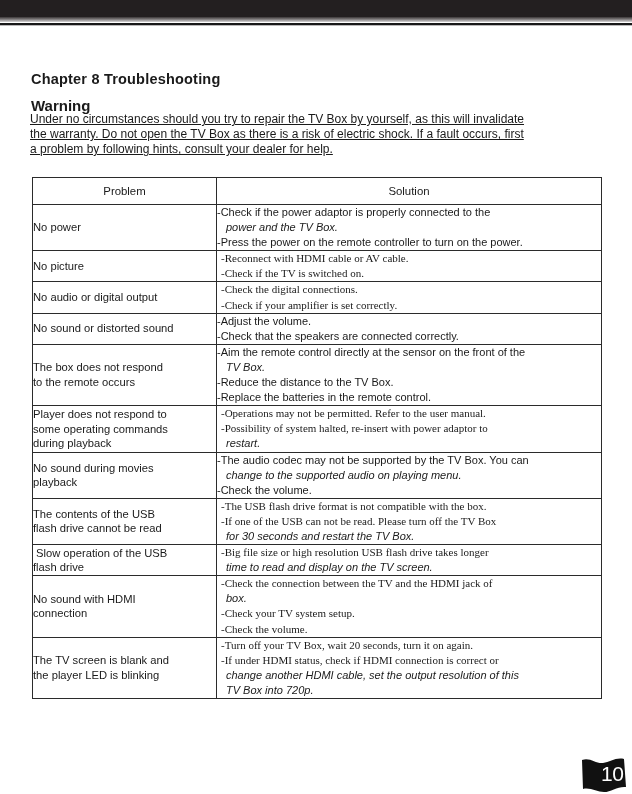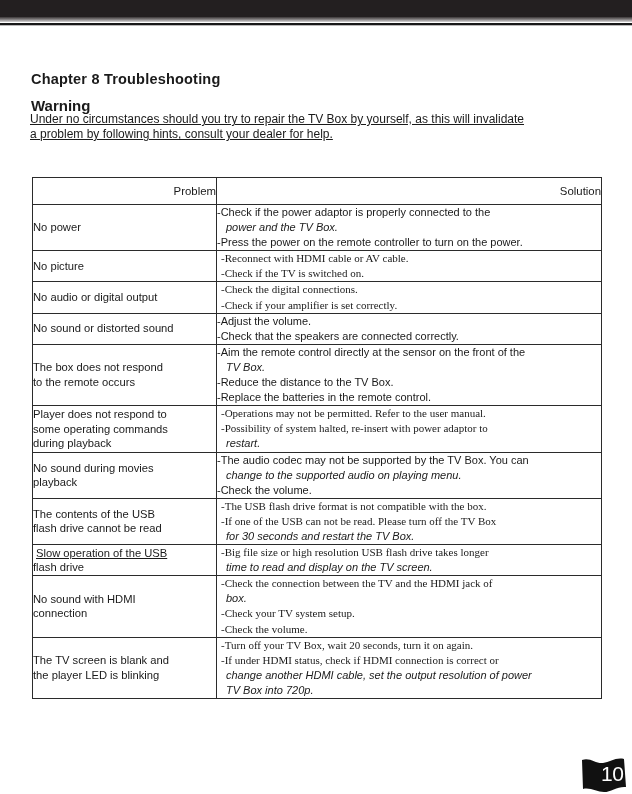--- a/index.html
+++ b/index.html
@@ -111,21 +111,21 @@
   table.troubleshoot th,
   table.troubleshoot td {
     border: 1.3px solid #2b2b2b;
     padding: 0;
     vertical-align: middle;
     color: #1a1a1a;
   }
   table.troubleshoot th {
     font-size: 11.4px;
     font-weight: normal;
-    text-align: right;
+    text-align: center;
     height: 26px;
   }
   td.problem {
     font-size: 11.2px;
     line-height: 14.6px;
     padding: 3px 6px 3px 9px;
   }
   td.solution {
     font-size: 11px;
     line-height: 15.1px;
@@ -143,21 +143,20 @@
   td.solution .ln.ind2 {
     padding-left: 4px;
     font-family: Liberation Serif, serif;
   }
   td.problem .ln {
     display: block;
     white-space: nowrap;
   }
   td.problem .ln.ind2 {
     padding-left: 3px;
-    text-decoration: underline;
   }
 
   
   .page-badge {
     position: absolute;
     left: 580px;
     top: 757px;
     width: 52px;
     height: 37px;
   }
@@ -184,20 +183,21 @@
   <div class="scan-bar-fade"></div>
   <div class="scan-rule"></div>
   <div class="scan-rule-soft"></div>
 
   <h1 class="chapter-title">Chapter 8 Troubleshooting</h1>
 
   <div class="warning-heading">Warning</div>
 
   <div class="warning-body">
     <span class="ln">Under no circumstances should you try to repair the TV Box by yourself, as this will invalidate</span>
+    <span class="ln">the warranty. Do not open the TV Box as there is a risk of electric shock. If a fault occurs, first</span>
     <span class="ln">a problem by following hints, consult your dealer for help.</span>
   </div>
 
   <div class="tbl-wrap">
     <table class="troubleshoot">
       <colgroup>
         <col class="c-problem">
         <col class="c-solution">
       </colgroup>
       <thead>
@@ -324,21 +324,21 @@
         </tr>
 
         <tr>
           <td class="problem">
             <span class="ln">The TV screen is blank and</span>
             <span class="ln">the player LED is blinking</span>
           </td>
           <td class="solution">
             <span class="ln ind2">-Turn off your TV Box, wait 20 seconds, turn it on again.</span>
             <span class="ln ind2">-If under HDMI status, check if HDMI connection is correct or</span>
-            <span class="ln ind">change another HDMI cable, set the output resolution of power</span>
+            <span class="ln ind">change another HDMI cable, set the output resolution of this</span>
             <span class="ln ind">TV Box into 720p.</span>
           </td>
         </tr>
 
       </tbody>
     </table>
   </div>
 
   <div class="page-badge">
     <svg width="52" height="37" viewBox="0 0 52 37">

